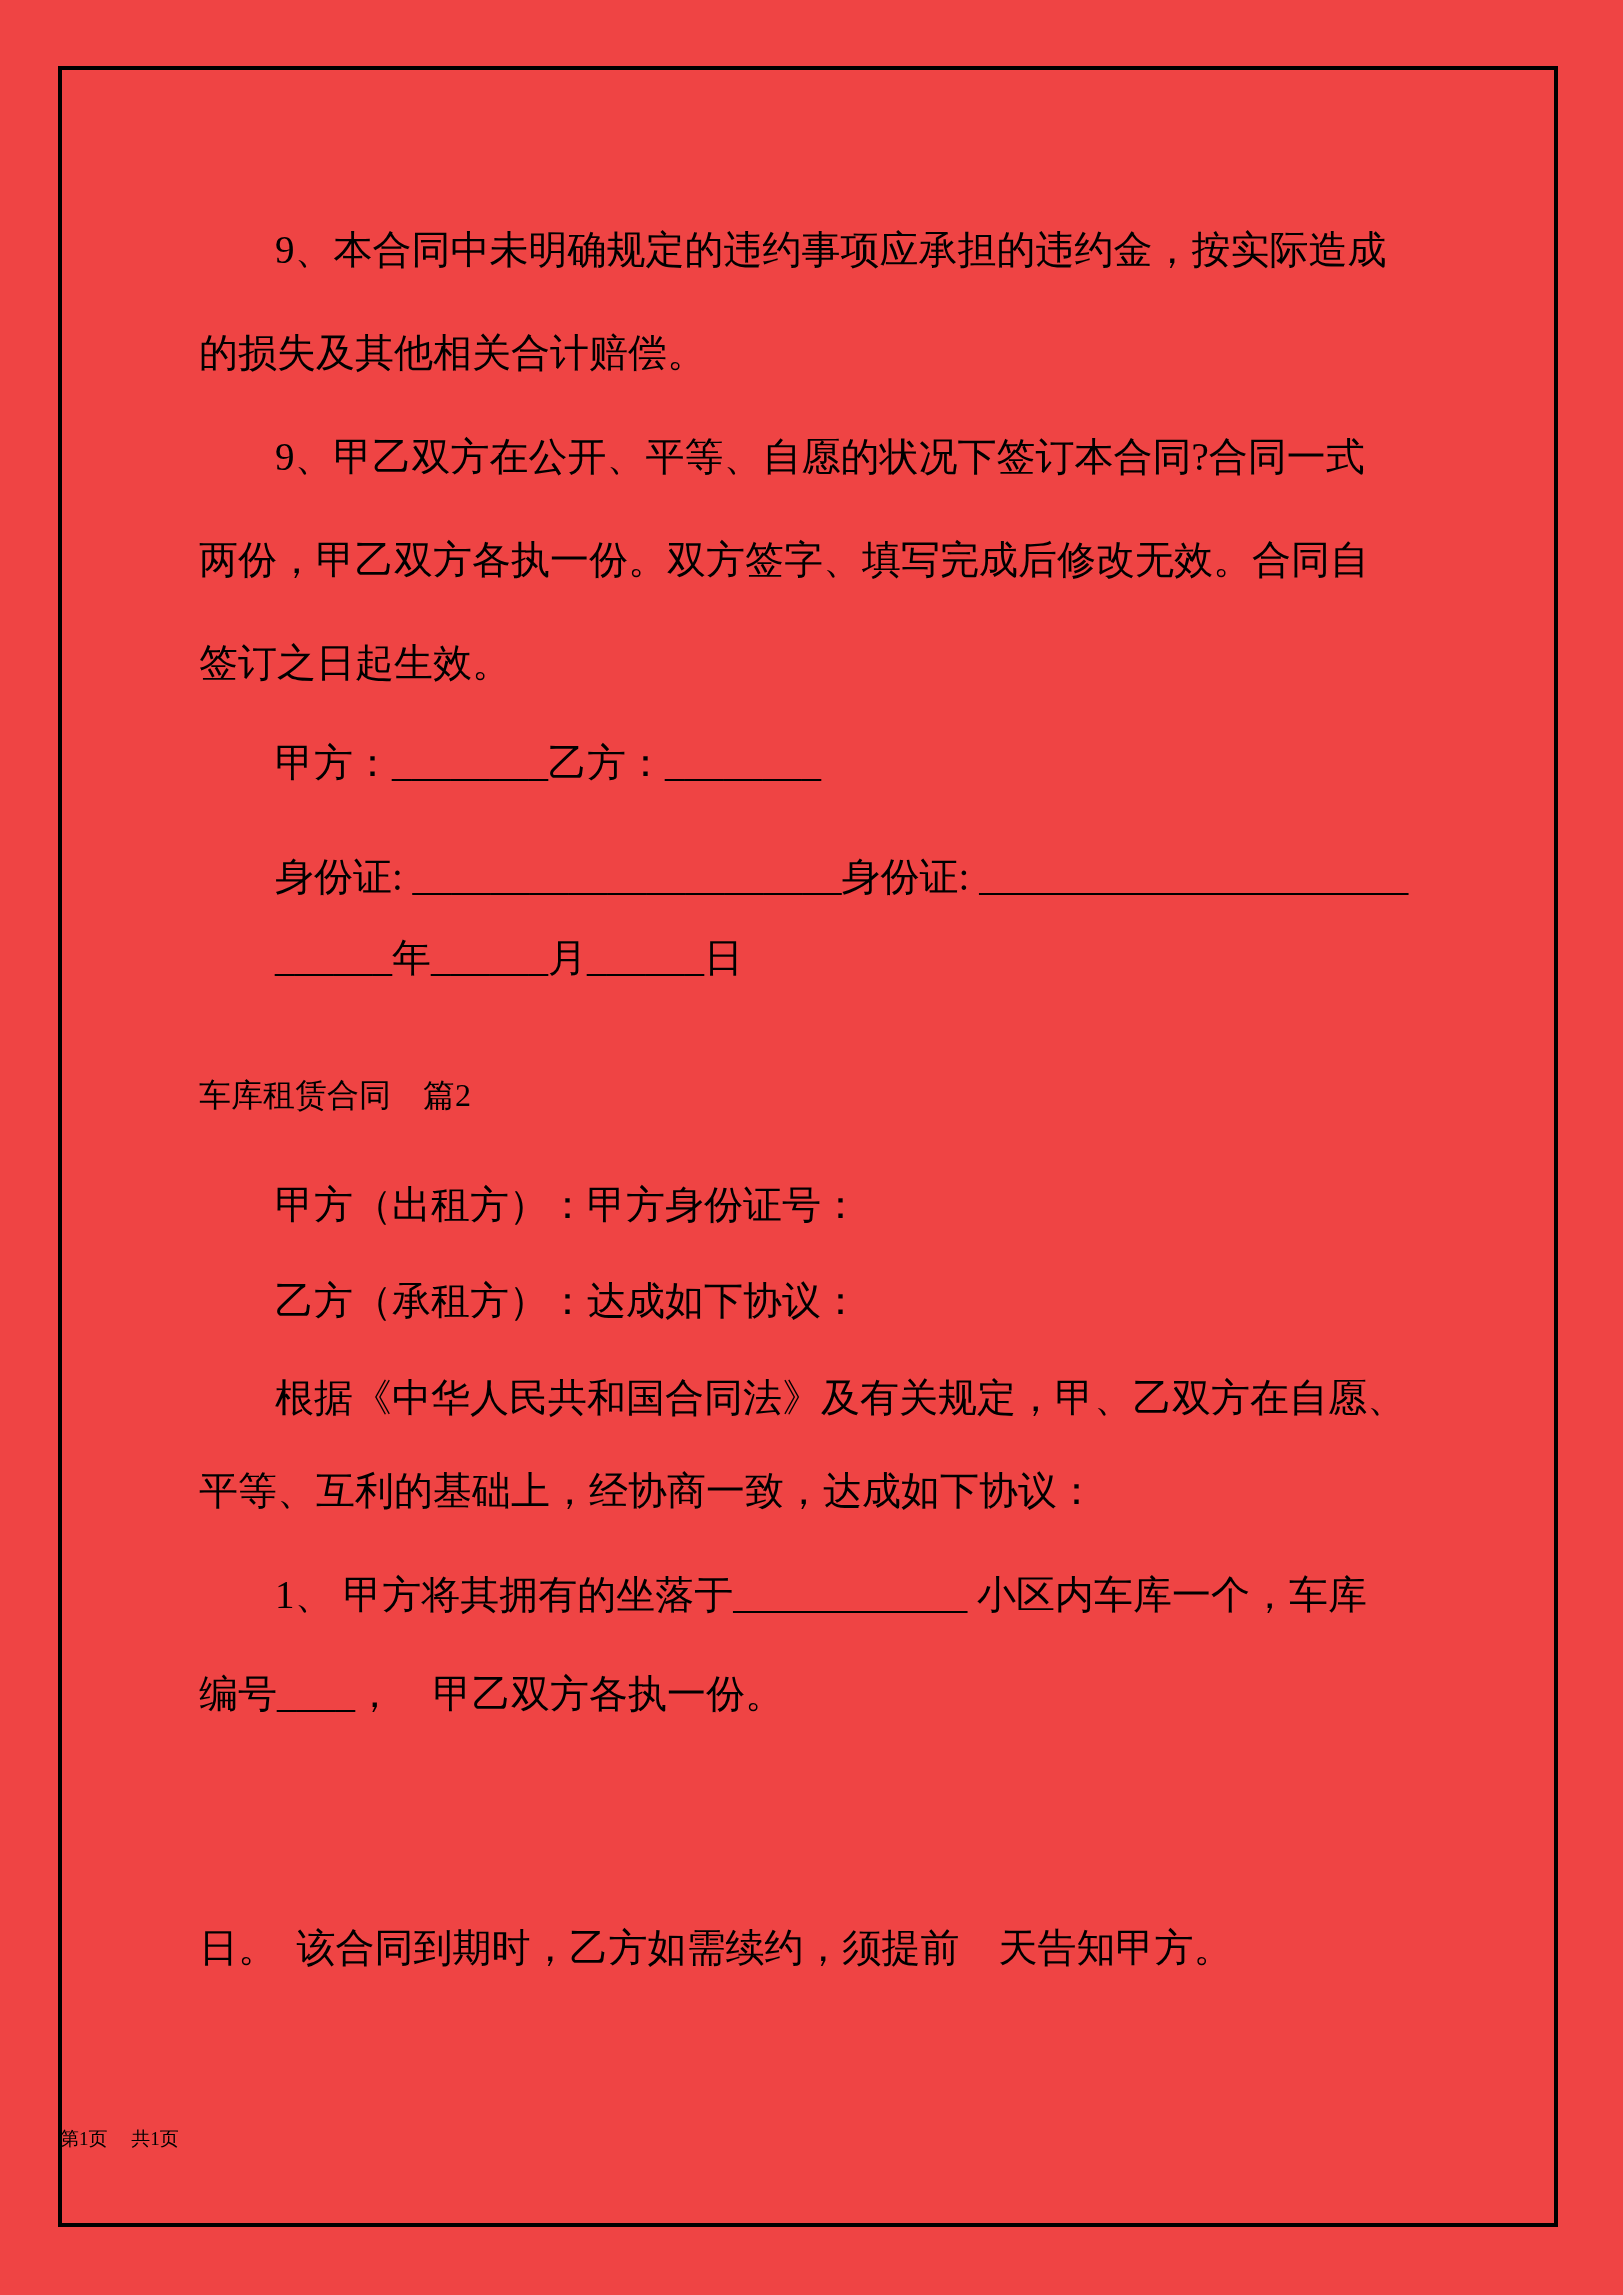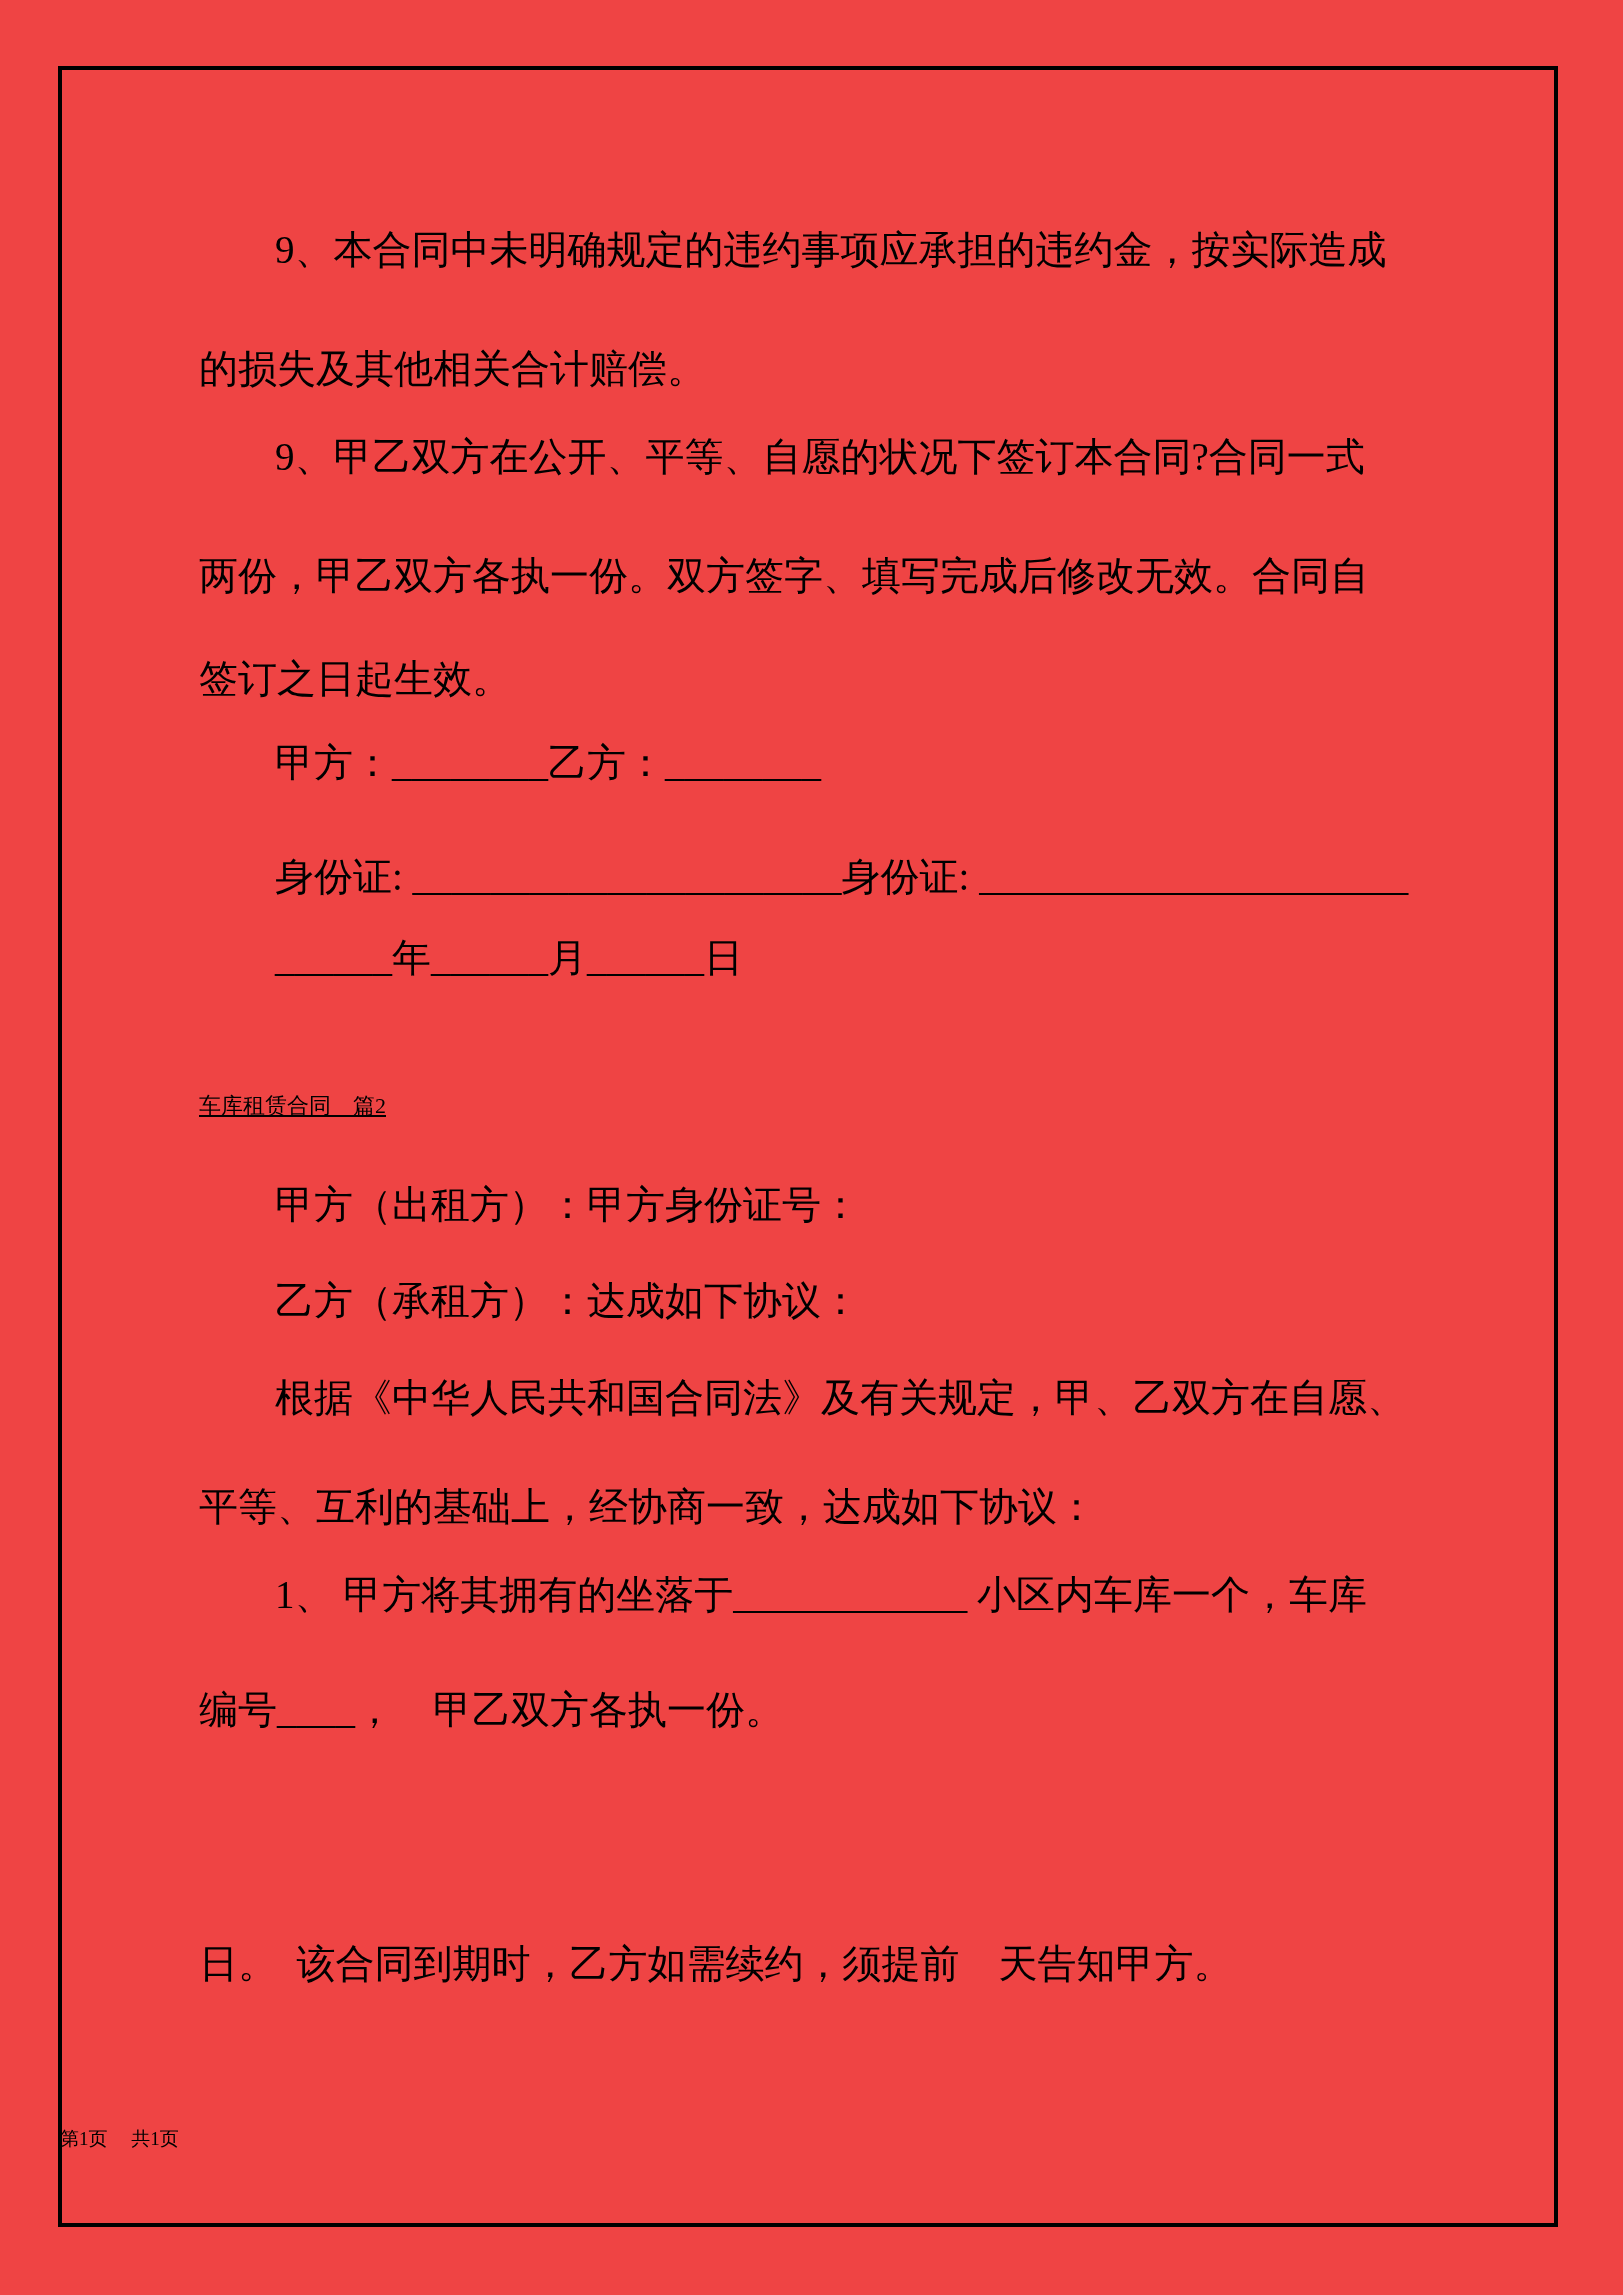--- a/index.html
+++ b/index.html
@@ -26,22 +26,22 @@
     box-sizing: border-box;
   }
   .line {
     position: absolute;
     font-size: 39px;
     line-height: 1.15;
     white-space: pre;
     letter-spacing: 0;
   }
   .indent { left: 275px; }
-  .flush  { left: 199px; margin-top: 16px; }
-  .sec-title { font-size: 22px; text-decoration: underline; }
+  .flush  { left: 199px; }
+  .sec-title { font-size: 32px; }
   .footer {
     position: absolute;
     left: 60px;
     width: 1500px;
     text-align: left;
     font-size: 19px;
     white-space: pre;
   }
 </style>
 </head>

